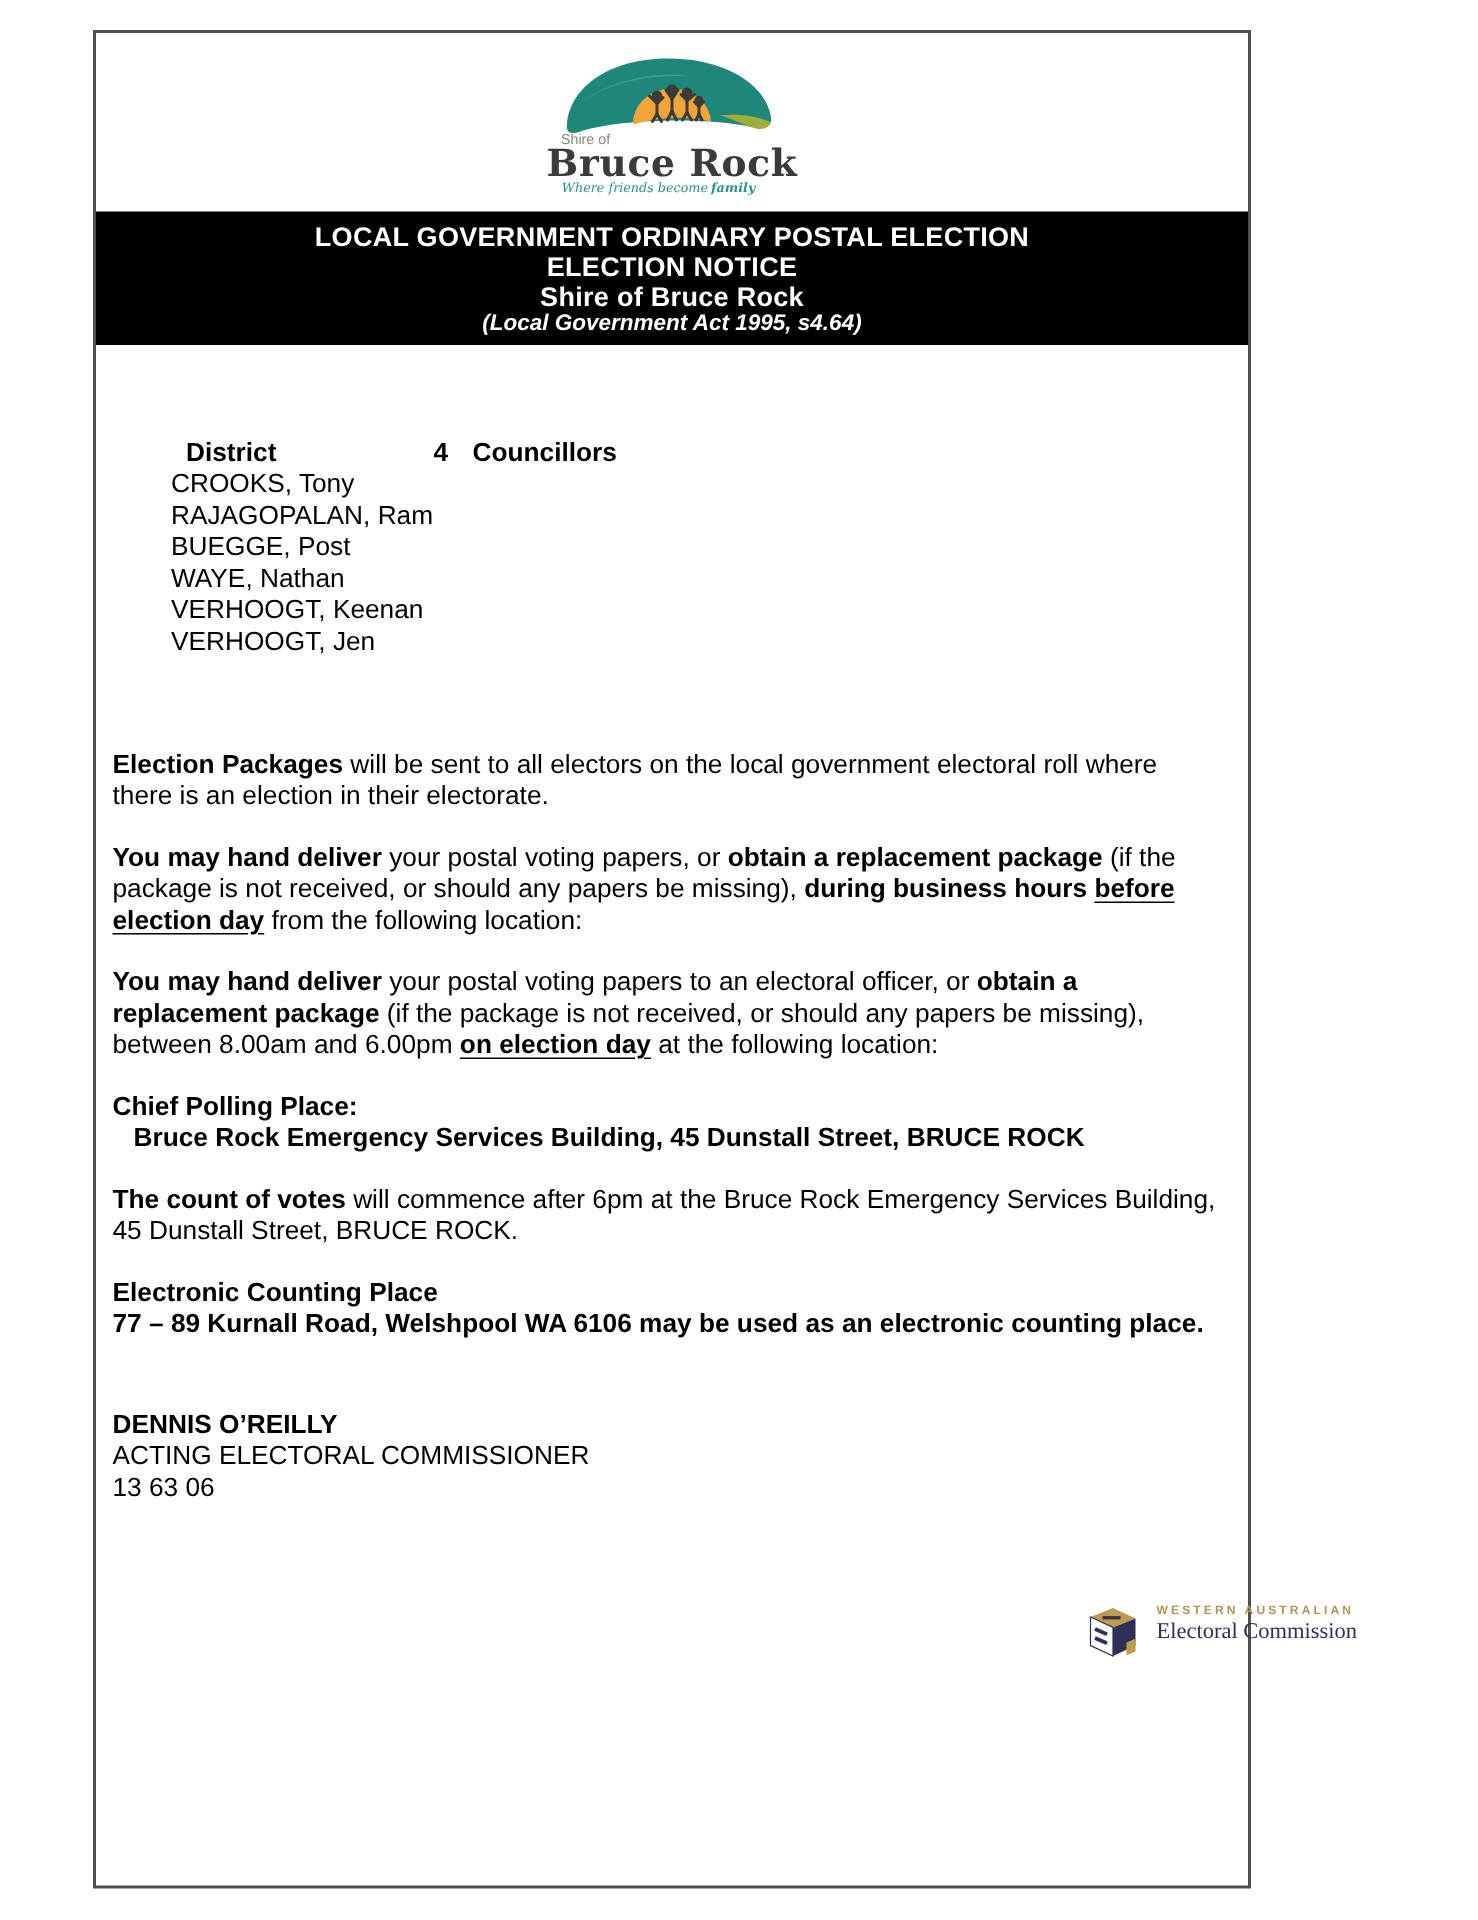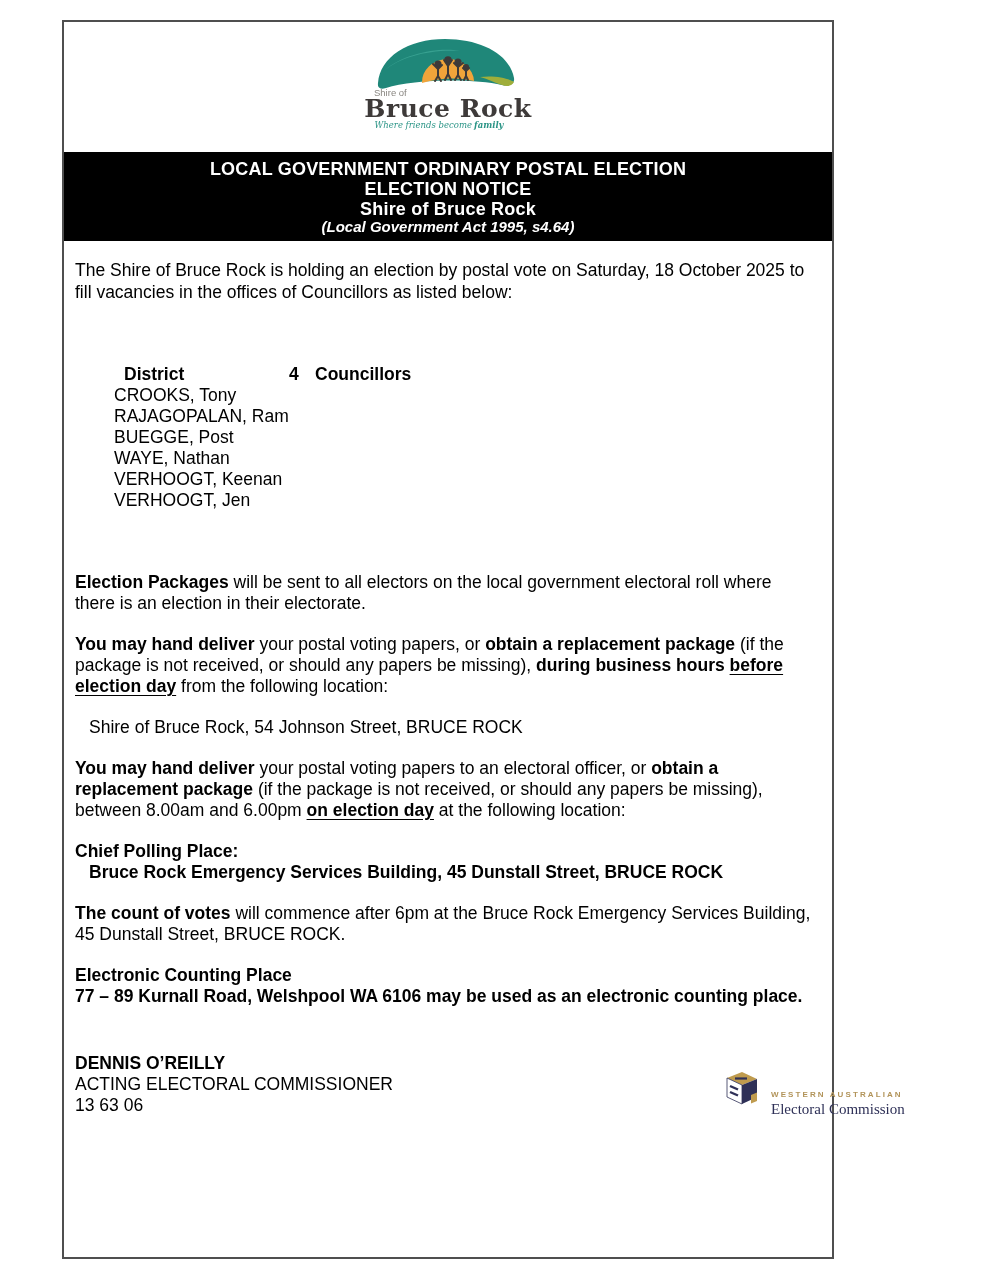--- a/index.html
+++ b/index.html
@@ -17,21 +17,21 @@
     border: 2px solid #4f4f4f;
     background: #fff;
   }
   
   .logo-wrap {
     margin-top: 11px;
     display: flex; justify-content: center;
   }
   
   .band {
-    margin-top: 22px;
+    margin-top: 11px;
     background: #000;
     color: #fff;
     text-align: center;
     padding: 7px 0 6px 0;
   }
   .band .l1, .band .l2, .band .l3 {
     font-size: 18px; font-weight: bold; line-height: 20px;
     letter-spacing: 0.2px;
   }
   .band .l4 {
@@ -50,21 +50,21 @@
   #body-blocks p.para { margin-top: 20px; }
   #body-blocks p.para.attach { margin-top: 0; font-weight: bold; }
   #body-blocks p.para.indent { padding-left: 14px; }
   .b { font-weight: bold; }
   .u { text-decoration: underline; text-underline-offset: 3px; }
   .signature { margin-top: 46px; line-height: 21px; }
   .signature .sig-name { font-weight: bold; }
   
   .waec {
     position: absolute; left: 722px; top: 1068px;
-    display: flex; align-items: flex-end;
+    display: flex; align-items: flex-start;
   }
   .waec-text { margin-left: 9px; }
   .waec-text .w1 {
     font-size: 8px; letter-spacing: 2.1px; font-weight: bold;
     color: #b2945a; line-height: 12px;
   }
   .waec-text .w2 {
     font-family: "Liberation Serif", serif;
     font-size: 15px; color: #2e3057; line-height: 17px;
   }
@@ -121,40 +121,38 @@
 
   <div class="band">
     <div class="l1">LOCAL GOVERNMENT ORDINARY POSTAL ELECTION</div>
     <div class="l2">ELECTION NOTICE</div>
     <div class="l3">Shire of Bruce Rock</div>
     <div class="l4">(Local Government Act 1995, s4.64)</div>
   </div>
 
   <div class="textcol">
 
-    <p class="intro">The Shire of Bruce Rock is holding an election by postal vote on Saturday, 18 October 2025 to fill vacancies in the offices of Councillors as listed below:</p>
 
     <div class="district-block">
       <div class="district-row">
         <span class="d-label">District</span><span class="d-count">4</span><span>Councillors</span>
       </div>
       <ul class="candidates">
           <li>CROOKS, Tony</li>
           <li>RAJAGOPALAN, Ram</li>
           <li>BUEGGE, Post</li>
           <li>WAYE, Nathan</li>
           <li>VERHOOGT, Keenan</li>
           <li>VERHOOGT, Jen</li>
         </ul>
     </div>
 
     <div id="body-blocks">
         <p class="para"><span class="b">Election Packages</span><span> will be sent to all electors on the local government electoral roll where there is an election in their electorate.</span></p>
         <p class="para"><span class="b">You may hand deliver</span><span> your postal voting papers, or </span><span class="b">obtain a replacement package</span><span> (if the package is not received, or should any papers be missing), </span><span class="b">during business hours </span><span class="b u">before election day</span><span> from the following location:</span></p>
-        <p class="para indent"><span>Shire of Bruce Rock, 54 Johnson Street, BRUCE ROCK</span></p>
         <p class="para"><span class="b">You may hand deliver</span><span> your postal voting papers to an electoral officer, or </span><span class="b">obtain a replacement package</span><span> (if the package is not received, or should any papers be missing), between 8.00am and 6.00pm </span><span class="b u">on election day</span><span> at the following location:</span></p>
         <p class="para"><span class="b">Chief Polling Place:</span></p>
         <p class="para indent attach"><span>Bruce Rock Emergency Services Building, 45 Dunstall Street, BRUCE ROCK</span></p>
         <p class="para"><span class="b">The count of votes</span><span> will commence after 6pm at the Bruce Rock Emergency Services Building, 45 Dunstall Street, BRUCE ROCK.</span></p>
         <p class="para"><span class="b">Electronic Counting Place</span></p>
         <p class="para attach"><span>77 – 89 Kurnall Road, Welshpool WA 6106 may be used as an electronic counting place.</span></p>
       </div>
 
     <div class="signature">
       <div class="sig-name">DENNIS O’REILLY</div>

